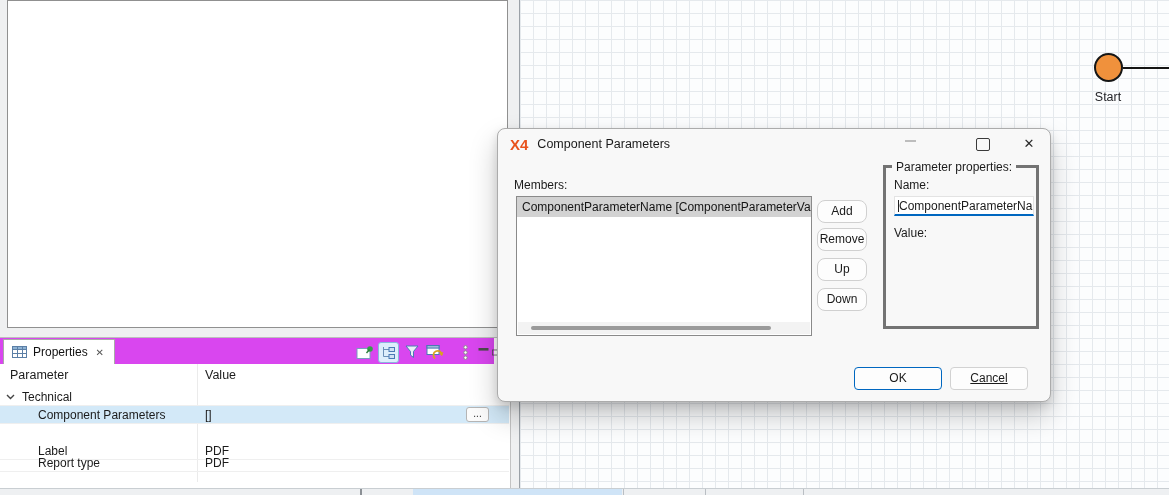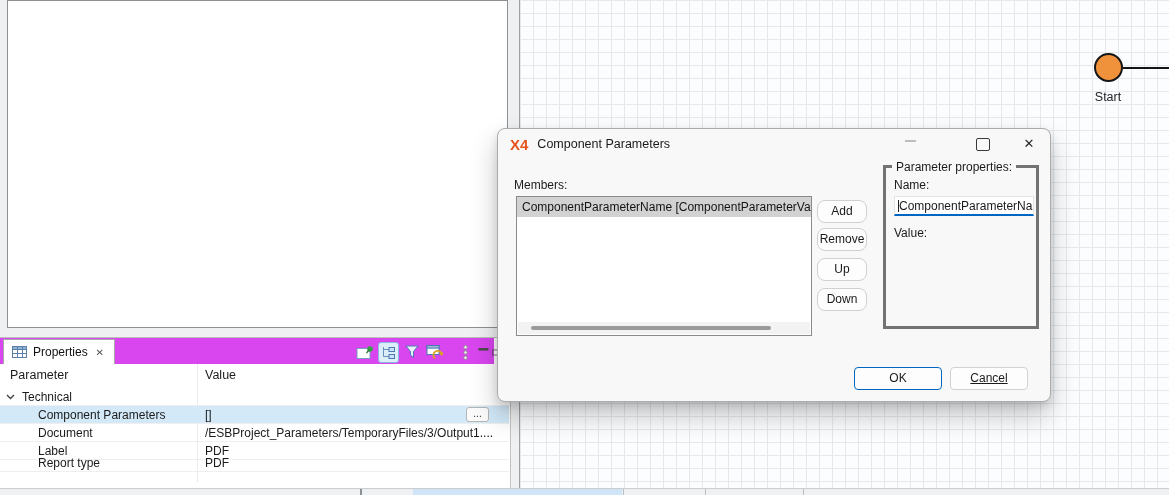--- a/index.html
+++ b/index.html
@@ -172,24 +172,20 @@
         <polyline points="1,1 4.5,4.5 8,1" fill="none" stroke="#444" stroke-width="1.4"></polyline>
       </svg>
       <span class="pname">Technical</span>
       <span class="pval"></span>
     </div>
     <div class="prow prow-sel" style="top:68px;">
       <span class="pname">Component Parameters</span>
       <span class="pval" style="right:48px;">[]</span>
       <span class="more-btn">...</span>
     </div>
-    <div class="prow" style="top:86px;">
-      <span class="pname">Document</span>
-      <span class="pval">/ESBProject_Parameters/TemporaryFiles/3/Output1....</span>
-    </div>
     <div class="prow" style="top:104px;">
       <span class="pname">Label</span>
       <span class="pval">PDF</span>
     </div>
     <div class="prow" style="top:116px;">
       <span class="pname">Report type</span>
       <span class="pval">PDF</span>
     </div>
     <div class="prow" style="top:140px;"></div>
   </div>

